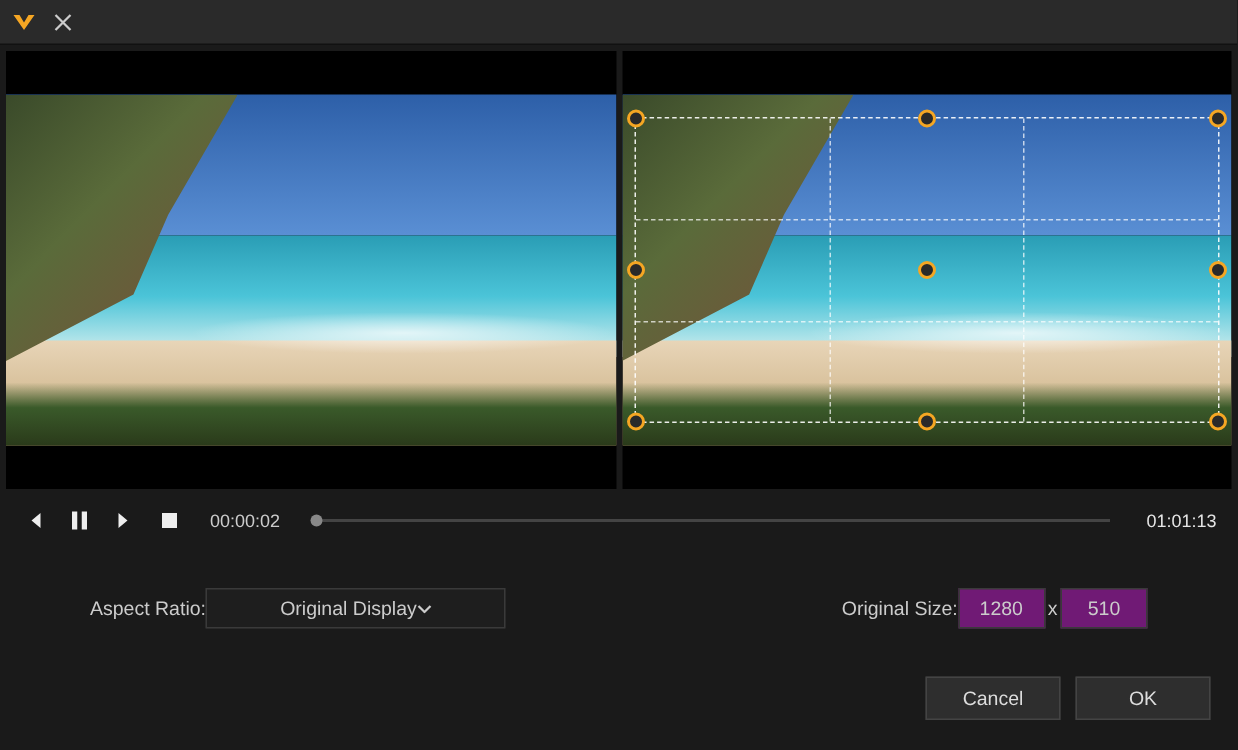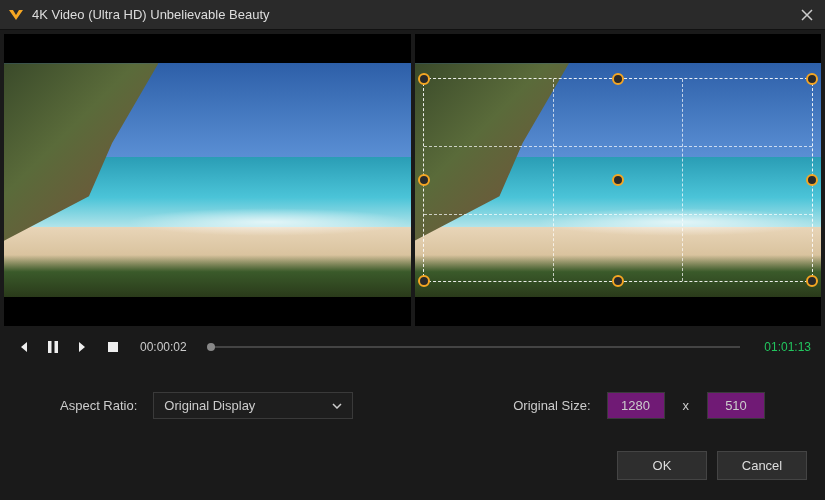--- a/index.html
+++ b/index.html
@@ -25,40 +25,39 @@
 .grid-h1 { top: 33.33%; } .grid-h2 { top: 66.66%; }
 .handle { position: absolute; width: 12px; height: 12px; border: 2px solid #f5a623; background: #2a2a2a; border-radius: 50%; transform: translate(-50%, -50%); pointer-events: auto; cursor: grab; }
 .h-tl { top: 0; left: 0; } .h-t { top: 0; left: 50%; } .h-tr { top: 0; left: 100%; }
 .h-l { top: 50%; left: 0; } .h-c { top: 50%; left: 50%; } .h-r { top: 50%; left: 100%; }
 .h-bl { top: 100%; left: 0; } .h-b { top: 100%; left: 50%; } .h-br { top: 100%; left: 100%; }
 .controls { display: flex; align-items: center; padding: 12px 14px 18px; gap: 12px; }
 .ctrl-btn { color: #eee; cursor: pointer; display: flex; align-items: center; justify-content: center; width: 18px; height: 18px; }
 .time { color: #ccc; font-size: 12px; margin-left: 6px; }
 .seek { flex: 1; height: 2px; background: #444; position: relative; margin: 0 12px; cursor: pointer; }
 .seek-dot { position: absolute; left: 0; top: 50%; width: 8px; height: 8px; background: #888; border-radius: 50%; transform: translate(-50%, -50%); }
-.duration { color: #22c55e; font-size: 12px; }
-.settings { display: flex; align-items: center; padding: 18px 60px; gap: 16px; }
+.duration { color: #e5e5e5; font-size: 12px; }
+.settings { display: flex; align-items: center; padding: 18px 60px; gap: 0; }
 .label { color: #ccc; font-size: 13px; }
-.select { background: #1e1e1e; border: 1px solid #3a3a3a; color: #ccc; padding: 5px 10px; width: 200px; display: flex; justify-content: space-between; align-items: center; cursor: pointer; font-size: 13px; }
+.select { background: #1e1e1e; border: 1px solid #3a3a3a; color: #ccc; padding: 5px 10px; width: 200px; display: flex; justify-content: center; align-items: center; cursor: pointer; font-size: 13px; }
 .spacer { flex: 1; }
 .numfield { background: #701a75; border: 1px solid #3a3a3a; color: #ccc; padding: 5px 10px; width: 58px; text-align: center; font-size: 13px; }
 .x { color: #ccc; margin: 0 2px; }
 .footer { display: flex; justify-content: flex-end; gap: 10px; padding: 14px 18px; }
 .btn { background: #2e2e2e; border: 1px solid #444; color: #ddd; padding: 6px 0; width: 90px; text-align: center; cursor: pointer; font-size: 13px; }
 </style>
 </head>
 <body>
 
 <div class="titlebar">
   <span class="logo">
     <svg viewBox="0 0 16 16">
         <path d="M1 3 L8 13 L15 3 L11 3 L8 8 L5 3 Z" fill="#f5a623"></path>
       </svg>
   </span>
-  <span class="title">4K Video (Ultra HD) Unbelievable Beauty</span>
   <span class="close-btn">
     <svg width="12" height="12" viewBox="0 0 12 12">
         <path d="M1 1 L11 11 M11 1 L1 11" stroke="#ccc" stroke-width="1.5"></path>
       </svg>
   </span>
 </div>
 
 <div class="preview-area">
   <div class="pane">
     <div class="beach">
@@ -137,15 +136,15 @@
       </svg>
   </div>
   <div class="spacer"></div>
   <span class="label">Original Size:</span>
   <div class="numfield">1280</div>
   <span class="x">x</span>
   <div class="numfield">510</div>
 </div>
 
 <div class="footer">
+  <div class="btn">Cancel</div>
   <div class="btn">OK</div>
-  <div class="btn">Cancel</div>
 </div>
 
 </body></html>

